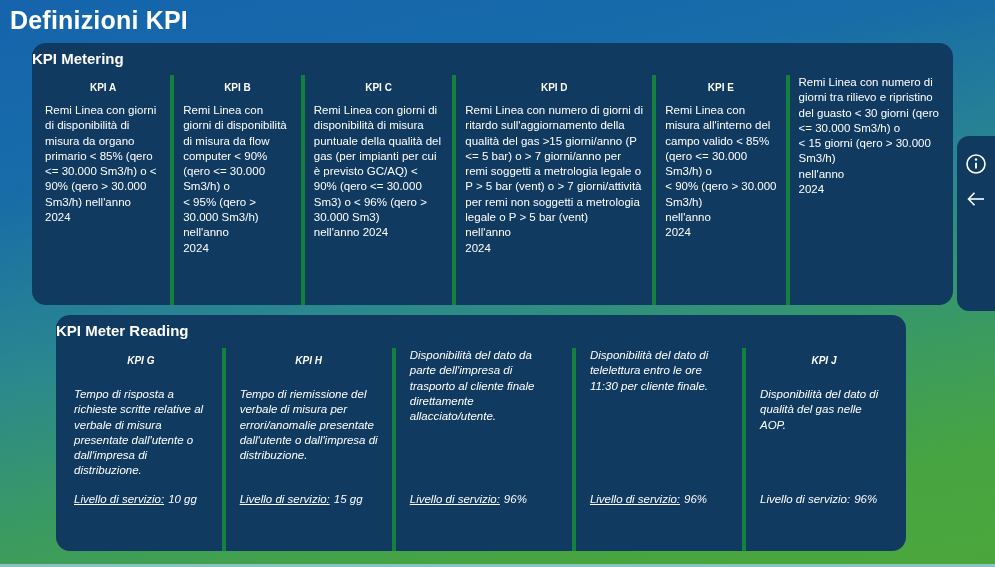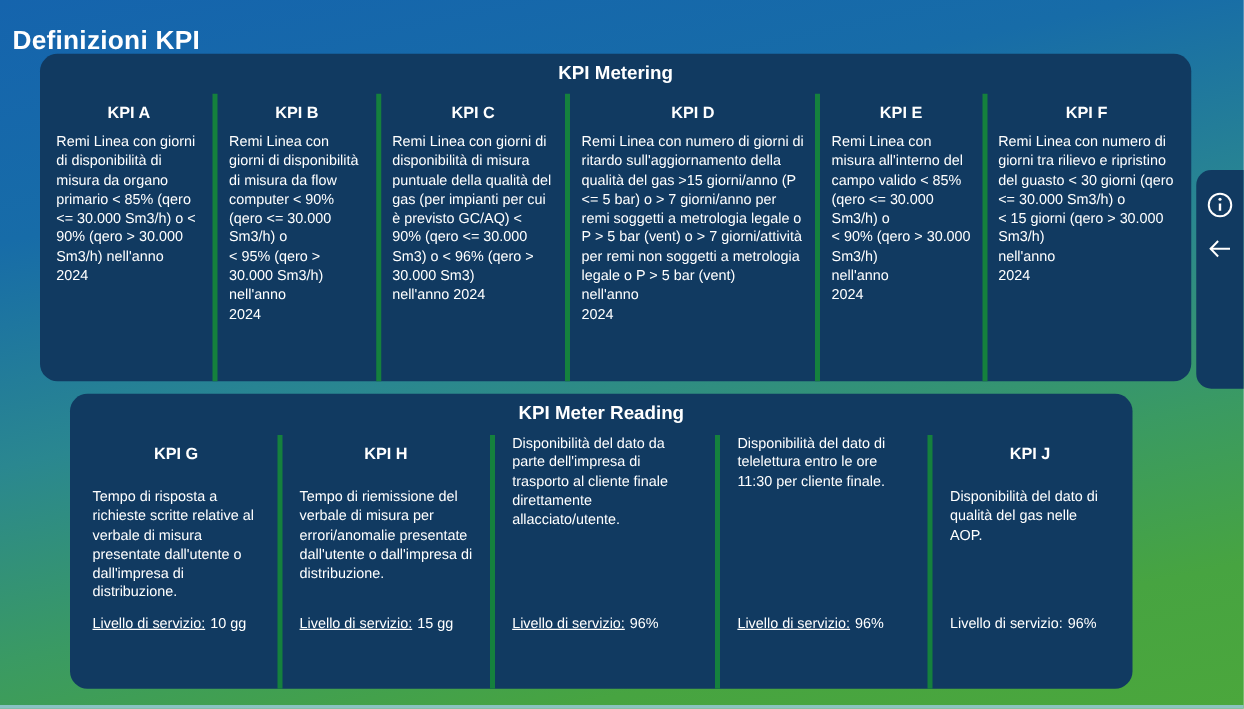--- a/index.html
+++ b/index.html
@@ -2,33 +2,33 @@
 <html><head>
 <meta charset="utf-8">
 <style>
   html,body{margin:0;padding:0;}
   body{
     width:995px;height:567px;position:relative;overflow:hidden;
     font-family:"Liberation Sans",sans-serif;
     background:linear-gradient(168deg,#1564ad 0%,#176ca8 25%,#2a8790 48%,#3a9a63 68%,#47a441 85%,#4ba73c 100%);
   }
   .page-title{
-    position:absolute;left:10px;top:21px;font-size:21px;font-weight:bold;
+    position:absolute;left:10px;top:6px;font-size:25px;font-weight:bold;
     color:#ffffff;letter-spacing:.2px;
   }
   .panel{position:absolute;background:#113a61;border-radius:14px;color:#fff;}
   .panel.metering{left:32px;top:43px;width:921px;height:262px;}
   .panel.reading{left:56px;top:315px;width:850px;height:236px;}
-  .panel-title{text-align:center;font-weight:bold;font-size:15px;padding-top:7px;color:#ffffff;}
+  .panel-title{font-weight:bold;font-size:15px;padding-top:7px;color:#ffffff;}
   .cols{position:absolute;left:4px;right:4px;top:32px;bottom:0;display:flex;}
   .reading .cols{top:33px;}
   .col{box-sizing:border-box;display:flex;flex-direction:column;padding:0 9px;min-width:0;}
   .col + .col{border-left:4px solid #15803d;}
-  .reading .col{padding:0 14px 46px 14px;}
-  .col-title{text-align:center;font-weight:bold;font-size:13px;padding-top:7px;margin-bottom:10px;white-space:nowrap;}
+  .reading .col{padding:0 14px 46px 14px;font-style:italic;}
+  .col-title{text-align:center;font-weight:bold;font-size:10px;padding-top:7px;margin-bottom:10px;white-space:nowrap;}
   .reading .col-title{margin-bottom:21px;}
   .col-body{font-size:11.5px;line-height:1.33;white-space:pre-line;color:#ffffff;}
   .service{margin-top:auto;font-size:11.5px;color:#ffffff;}
   .service.underlined .lbl{text-decoration:underline;}
   .service .val{margin-left:4px;text-align:center;}
   
   .c0{flex:0 0 14.7%}.c1{flex:0 0 14.3%}.c2{flex:0 0 16.6%}.c3{flex:0 0 21.9%}.c4{flex:0 0 14.6%}.c5{flex:0 0 17.9%}
   
   .r0{flex:0 0 19.2%}.r1{flex:0 0 20.2%}.r2{flex:0 0 21.4%}.r3{flex:0 0 20.2%}.r4{flex:0 0 19.0%}
   .sidebar{
@@ -72,21 +72,20 @@
 2024</div>
     </div>
     <div class="col c4">
       <div class="col-title">KPI E</div>
       <div class="col-body">Remi Linea con misura all'interno del campo valido &lt; 85% (qero &lt;= 30.000 Sm3/h) o
 &lt; 90% (qero &gt; 30.000 Sm3/h)
 nell'anno
 2024</div>
     </div>
     <div class="col c5">
-      <div class="col-title">KPI F</div>
       <div class="col-body">Remi Linea con numero di giorni tra rilievo e ripristino del guasto &lt; 30 giorni (qero &lt;= 30.000 Sm3/h) o
 &lt; 15 giorni (qero &gt; 30.000 Sm3/h)
 nell'anno
 2024</div>
     </div>
   </div>
 </div>
 
 <div class="panel reading">
   <div class="panel-title">KPI Meter Reading</div>

